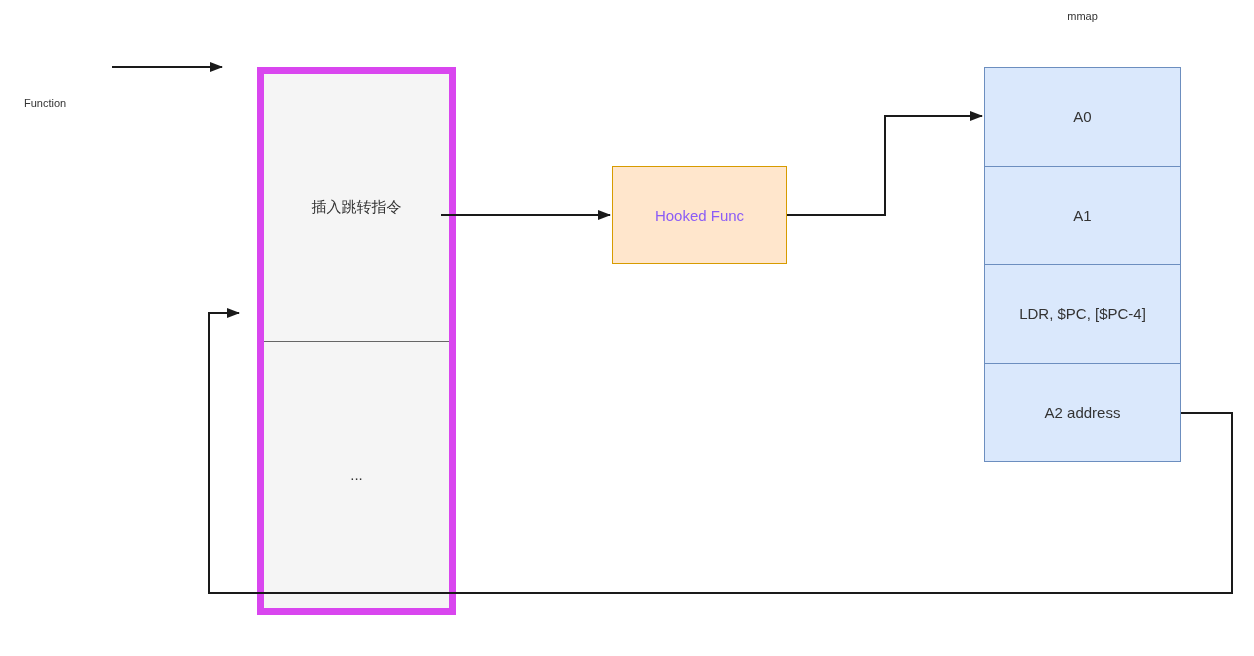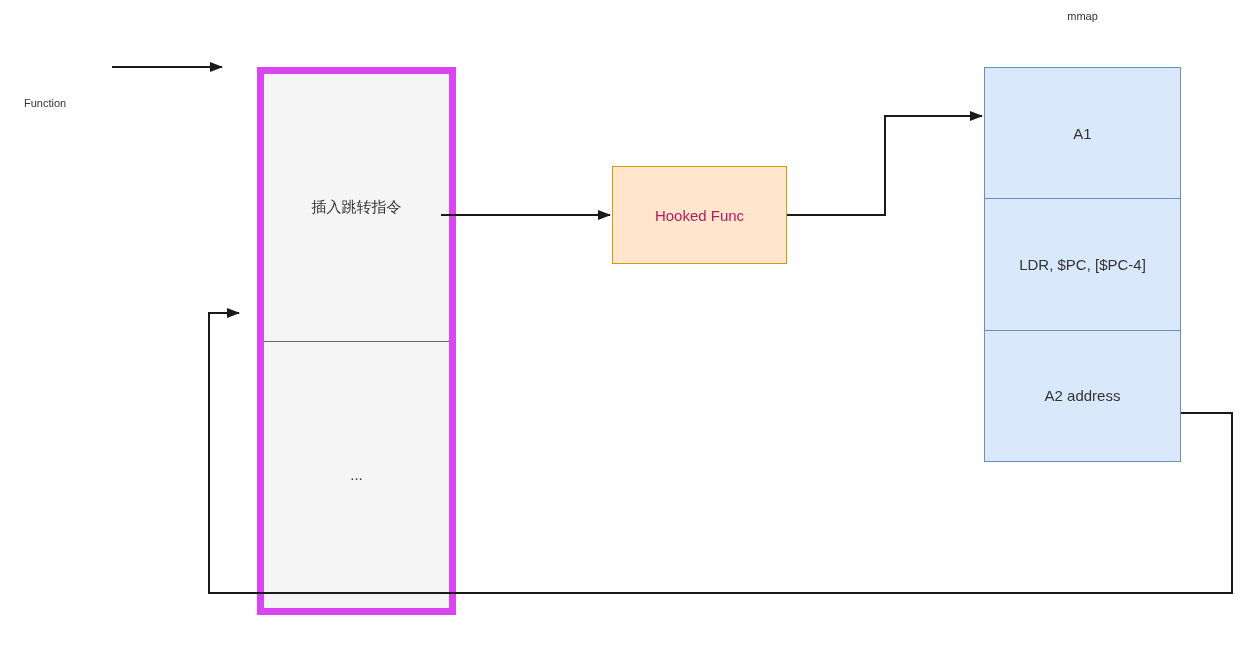--- a/index.html
+++ b/index.html
@@ -56,21 +56,21 @@
 
   #hooked-func-box {
     position: absolute;
     left: 612px; top: 166px; width: 175px; height: 98px;
     background: #ffe6cc;
     border: 1px solid #d79b00;
     display: flex;
     align-items: center;
     justify-content: center;
     font-size: 15px;
-    color: #be185d;
+    color: #8b5cf6;
   }
 
   #arrow-layer {
     position: absolute;
     left: 0; top: 0;
     width: 1254px; height: 656px;
     pointer-events: none;
   }
   #arrow-layer polyline, #arrow-layer line {
     fill: none;
@@ -90,20 +90,21 @@
   <div class="cell-table" id="function-table">
     <div class="cell">插入跳转指令</div>
     <div class="cell">...</div>
   </div>
 
   <div id="hooked-func-box">
     <span>Hooked Func</span>
   </div>
 
   <div class="cell-table" id="mmap-table">
+    <div class="cell">A0</div>
     <div class="cell">A1</div>
     <div class="cell">LDR, $PC, [$PC-4]</div>
     <div class="cell">A2 address</div>
   </div>
 
   <svg id="arrow-layer" viewBox="0 0 1254 656" xmlns="http://www.w3.org/2000/svg">
     <defs>
       <marker id="arrowhead" markerWidth="13" markerHeight="10" refX="12" refY="5" orient="auto" markerUnits="userSpaceOnUse">
         <path d="M0,0 L13,5 L0,10 z" fill="#1a1a1a"></path>
       </marker>

